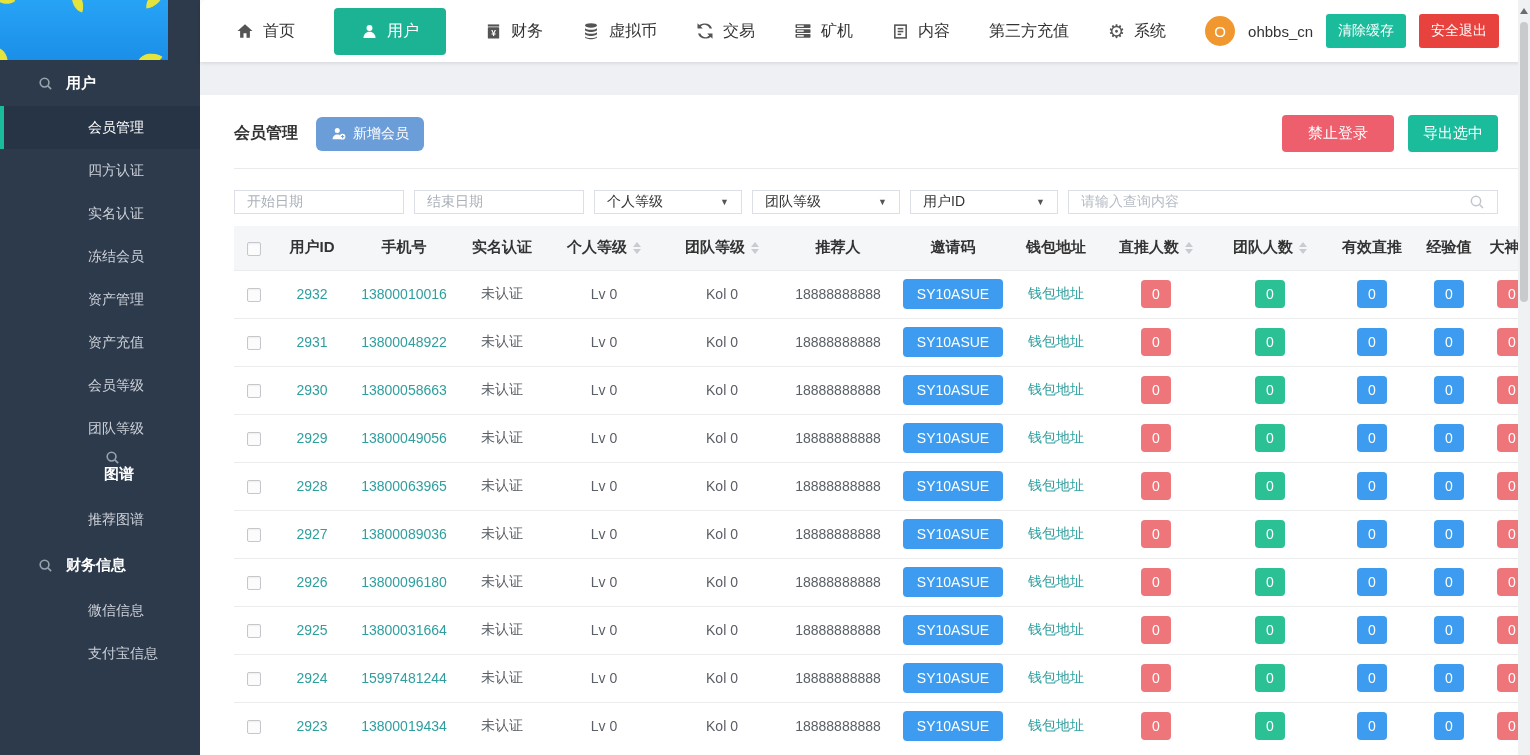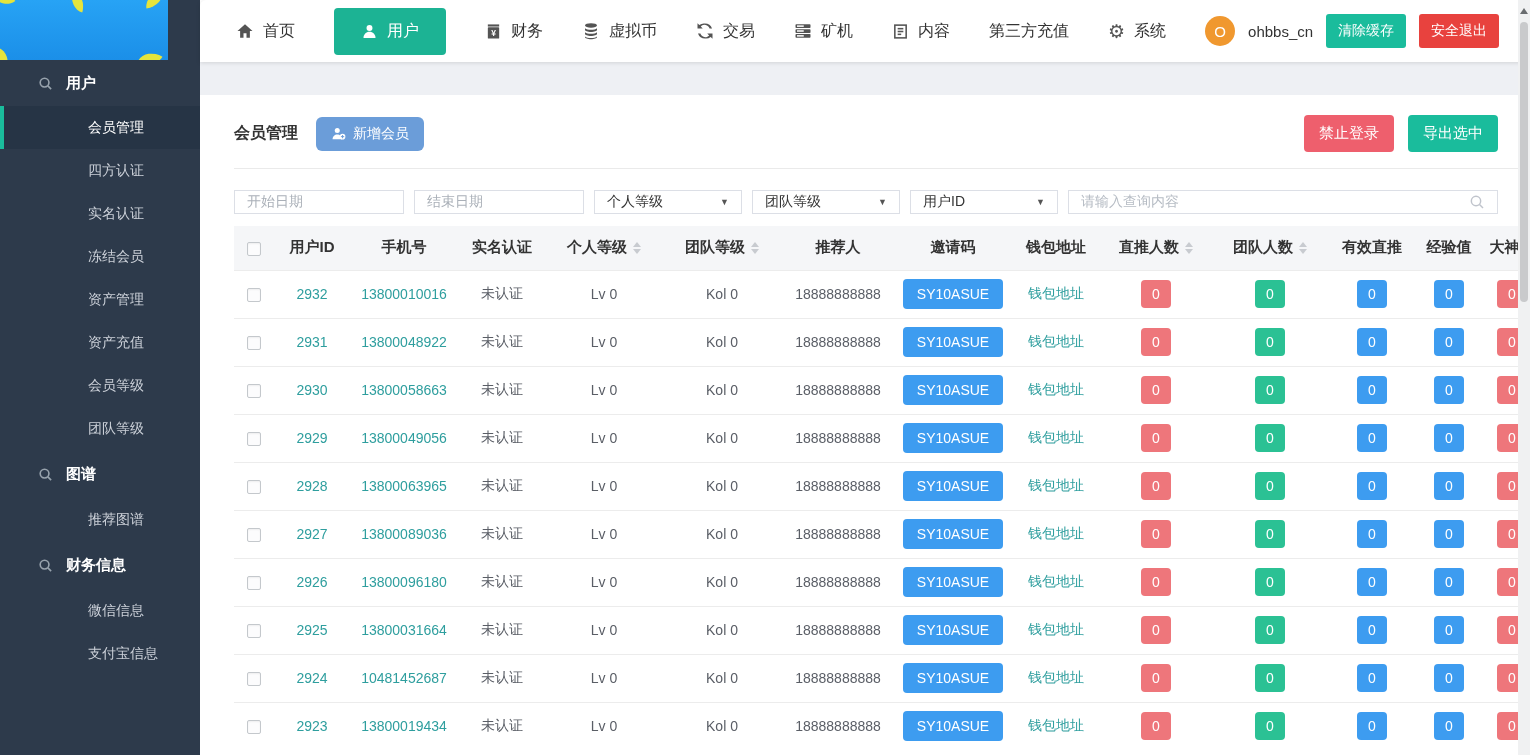--- a/index.html
+++ b/index.html
@@ -40,21 +40,21 @@
 
   .band { height:33px; background:#eef0f4; }
 
   .content { flex:1; background:#fff; padding:20px 0 0 34px; position:relative; min-width:0; }
 
   .toolbar { display:flex; align-items:center; }
   .page-title { font-size:16px; font-weight:bold; color:#333; }
   .btn { border:none; color:#fff; border-radius:4px; cursor:pointer; font-family:inherit; }
   .btn-add { margin-left:18px; background:#6b9dd9; font-size:14px; padding:8px 15px; display:flex; align-items:center; gap:7px;border-radius:6px; }
   .toolbar-right { margin-left:auto; margin-right:32px; display:flex; gap:14px; }
-  .btn-forbid { background:#ee5f6d; font-size:15px; padding:9px 15px; }
+  .btn-forbid { background:#ee5f6d; font-size:15px; padding:9px 26px; }
   .btn-export { background:#1abc9c; font-size:15px; padding:9px 15px; }
 
   .divider { border-bottom:1px solid #eaeaea; margin-top:16px; }
 
   .filters { margin-top:21px; margin-right:32px; display:flex; gap:10px; }
   .f-box { height:24px; border:1px solid #dcdfe6; border-radius:0; display:flex; align-items:center; padding:0 12px; font-size:14px; background:#fff; }
   .f-date { width:170px; color:#aab0b8; cursor:text; }
   .f-select { width:148px; justify-content:space-between; color:#333; cursor:pointer; }
   .f-select .caret { font-size:9px; color:#555; }
   .f-search { flex:1; justify-content:space-between; color:#b6bcc4; cursor:text; }
@@ -103,21 +103,21 @@
     </div>
     <div class="side-item active">会员管理</div>
     <div class="side-item">四方认证</div>
     <div class="side-item">实名认证</div>
     <div class="side-item">冻结会员</div>
     <div class="side-item">资产管理</div>
     <div class="side-item">资产充值</div>
     <div class="side-item">会员等级</div>
     <div class="side-item">团队等级</div>
 
-    <div class="side-group" style="height:48px;">
+    <div class="side-group" style="height:48px;flex-direction:column;">
       <svg width="15" height="15" viewBox="0 0 24 24" fill="none" stroke="#98a3ad" stroke-width="2.6">
           <circle cx="10.5" cy="10.5" r="7"></circle>
           <line x1="15.8" y1="15.8" x2="21" y2="21"></line>
         </svg>
       <span>图谱</span>
     </div>
     <div class="side-item">推荐图谱</div>
 
     <div class="side-group" style="height:48px;">
       <svg width="15" height="15" viewBox="0 0 24 24" fill="none" stroke="#98a3ad" stroke-width="2.6">
@@ -435,21 +435,21 @@
     <td><span class="badge red">0</span></td>
     <td><span class="badge green">0</span></td>
     <td><span class="badge blue">0</span></td>
     <td><span class="badge blue">0</span></td>
     <td><span class="badge red">0</span></td>
   </tr>
 
   <tr>
     <td><span class="cb"></span></td>
     <td class="link">2924</td>
-    <td class="link">10481452687</td>
+    <td class="link">15997481244</td>
     <td>未认证</td>
     <td>Lv 0</td>
     <td>Kol 0</td>
     <td>18888888888</td>
     <td><span class="btn-invite">SY10ASUE</span></td>
     <td><span class="link">钱包地址</span></td>
     <td><span class="badge red">0</span></td>
     <td><span class="badge green">0</span></td>
     <td><span class="badge blue">0</span></td>
     <td><span class="badge blue">0</span></td>

